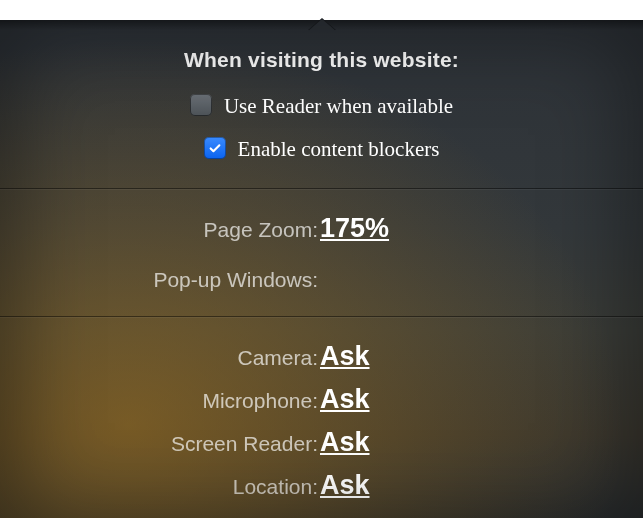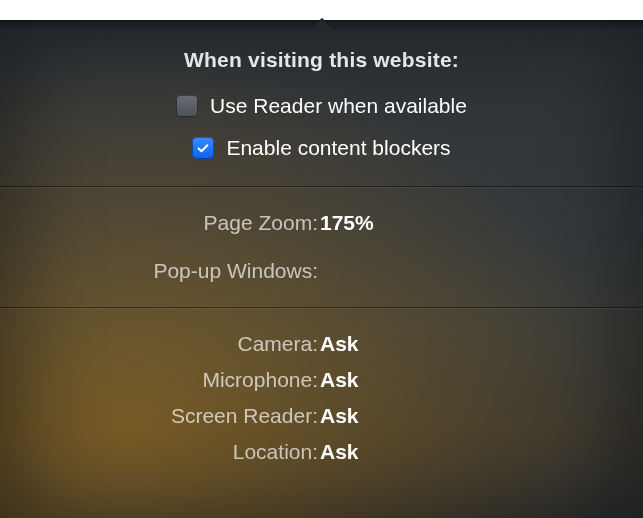--- a/index.html
+++ b/index.html
@@ -62,25 +62,25 @@
     }
     .header-title {
       font-size: 21px;
       font-weight: 600;
       color: #ffffff;
       margin-bottom: 22px;
       letter-spacing: 0.2px;
     }
     .checkbox-row {
       display: flex;
-      align-items: center;
       justify-content: center;
       gap: 12px;
       margin-bottom: 18px;
       font-size: 21px;
+      font-family: Liberation Serif, serif;
     }
     .checkbox-row:last-child { margin-bottom: 0; }
 
     .checkbox {
       width: 22px; height: 22px;
       border-radius: 5px;
       display: inline-flex;
       align-items: center;
       justify-content: center;
       flex: 0 0 22px;
@@ -114,22 +114,23 @@
       flex: 0 0 300px;
       text-align: right;
       color: rgba(255,255,255,0.68);
       font-size: 21px;
     }
     .kv-value {
       flex: 1 1 auto;
       text-align: left;
       color: #ffffff;
       font-weight: 600;
-      font-size: 21px;
+      font-size: 27px;
       cursor: default;
+      text-decoration: underline;
     }
   </style>
 </head>
 <body>
 
 <div class="panel">
   <div class="top-edge"></div>
   <div class="caret"></div>
 
   <div class="section header">

